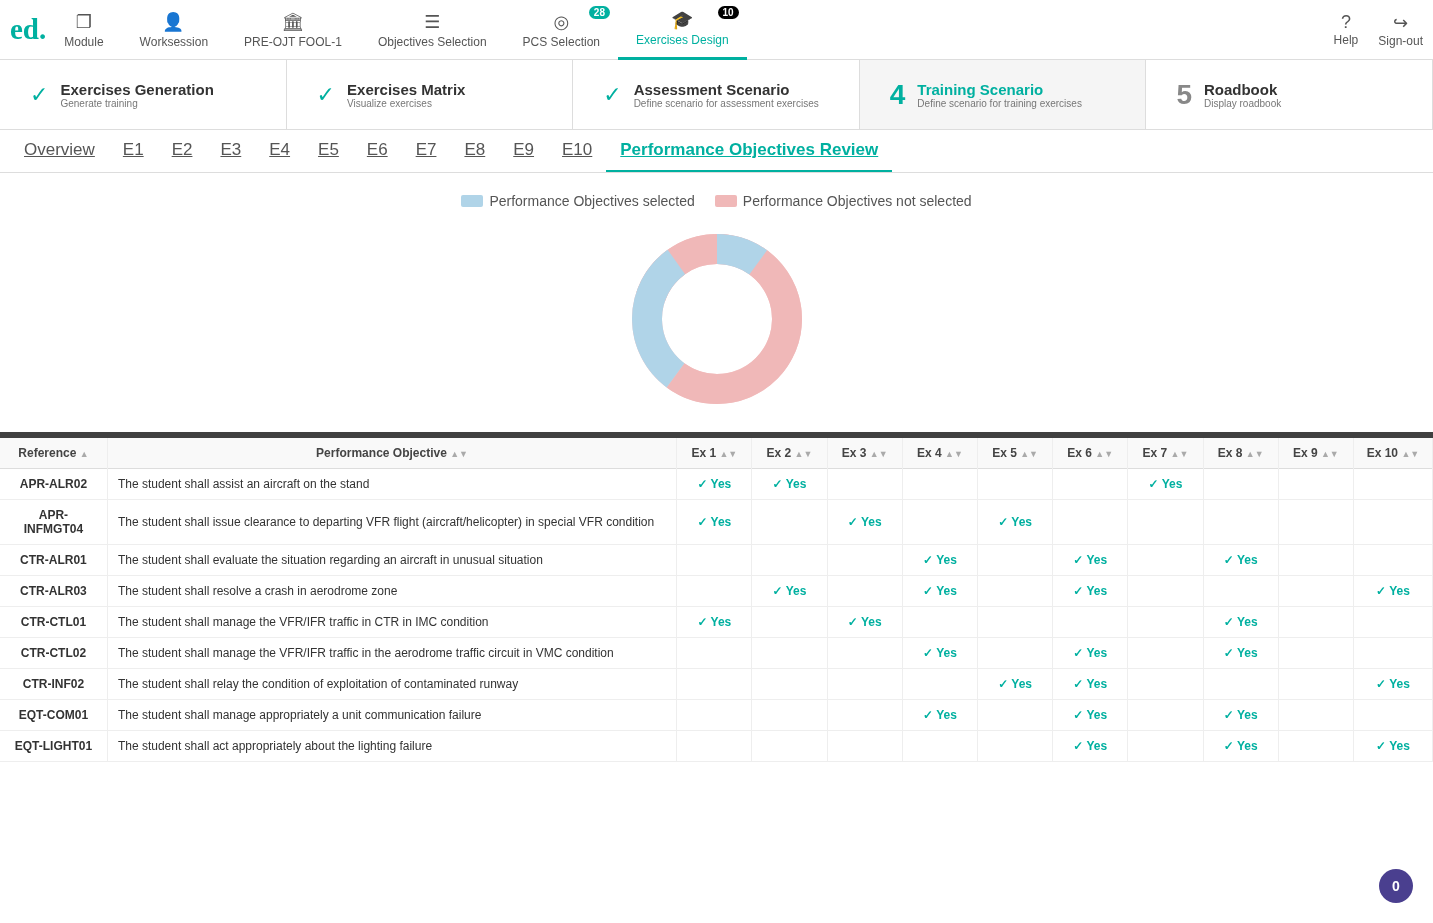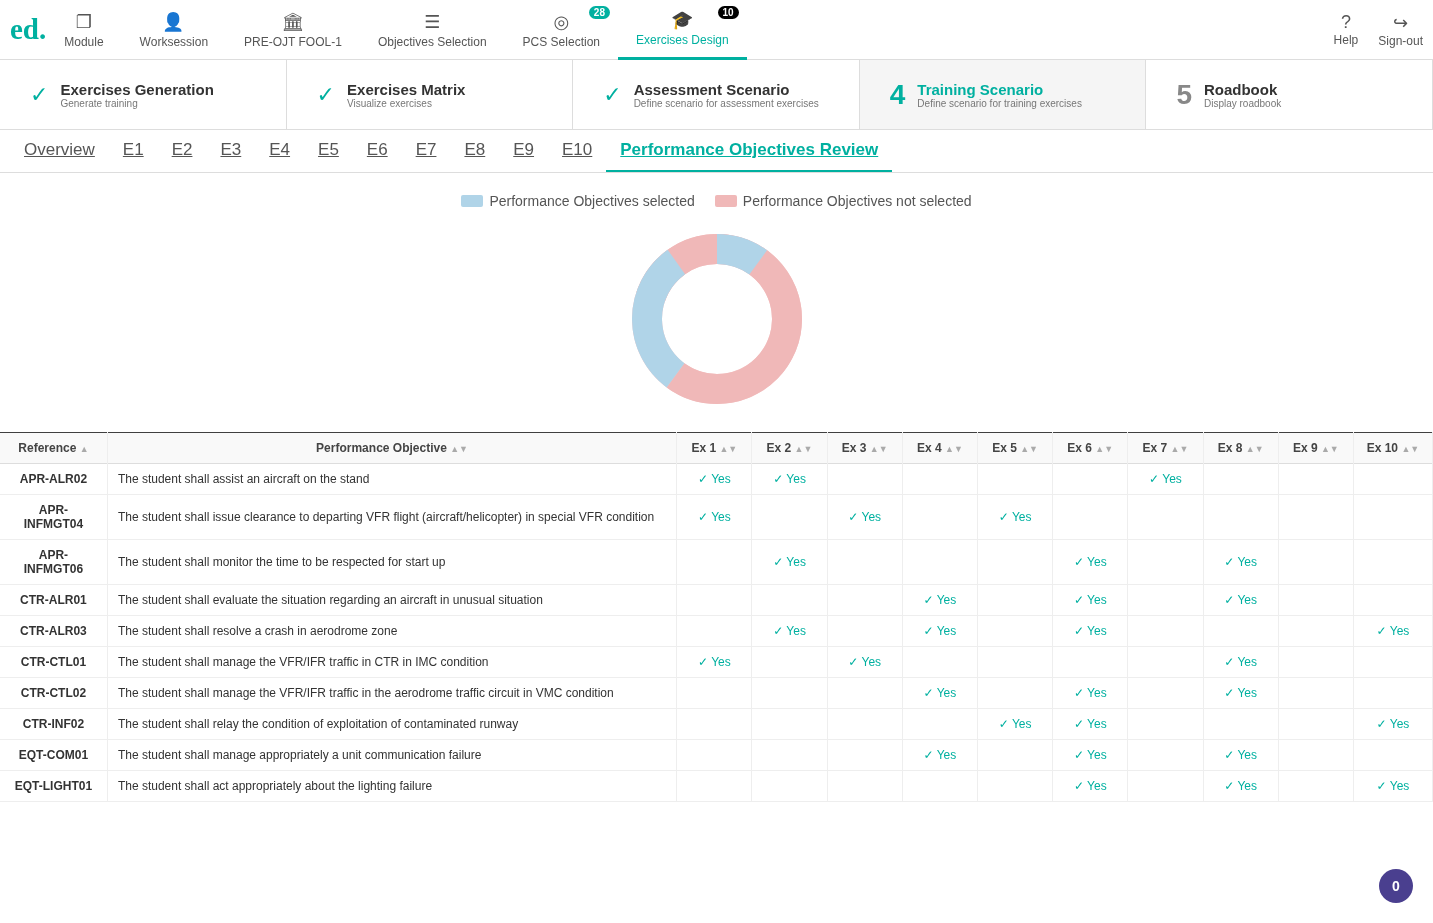--- a/index.html
+++ b/index.html
@@ -84,35 +84,35 @@
     }
     .legend-item { display: flex; align-items: center; gap: 6px; }
     .legend-color { width: 22px; height: 12px; border-radius: 2px; }
 
     
     .donut-container { margin: 0 auto; }
 
     
     .table-container { overflow-x: auto; }
     table { width: 100%; border-collapse: collapse; font-size: 12px; }
-    thead tr { background: #f9f9f9; border-top: 1px solid #404040; border-bottom: 1px solid #ddd; }
+    thead tr { background: #f9f9f9; border-top: 6px solid #404040; border-bottom: 1px solid #ddd; }
     th {
       padding: 8px 10px; text-align: center; font-weight: 600; color: #444;
       border-right: 1px solid #eee; white-space: nowrap;
       user-select: none;
     }
     th .sort-icon { color: #aaa; font-size: 9px; }
     td {
       padding: 8px 10px; border-bottom: 1px solid #eee;
       border-right: 1px solid #eee;
     }
     .col-ref { width: 100px; font-weight: bold; text-align: center; }
     .col-perf { width: 530px; }
     .col-ex { width: 70px; text-align: center; white-space: nowrap; }
-    .yes-check { color: #00b0a0; font-weight: normal; }
+    .yes-check { color: #00b0a0; font-weight: bold; }
 
     
     .float-badge {
       position: fixed; bottom: 20px; right: 20px;
       background: #4a3f8f; color: #fff;
       width: 34px; height: 34px; border-radius: 50%;
       display: flex; align-items: center; justify-content: center;
       font-weight: bold; font-size: 14px;
       cursor: pointer;
     }
@@ -318,34 +318,20 @@
           <td class="col-ex"><span class="yes-check">✓ Yes</span></td>
           <td class="col-ex"></td>
           <td class="col-ex"><span class="yes-check">✓ Yes</span></td>
           <td class="col-ex"></td>
           <td class="col-ex"></td>
           <td class="col-ex"></td>
           <td class="col-ex"></td>
           <td class="col-ex"></td>
         </tr>
         <tr>
-          <td class="col-ref">APR-INFMGT06</td>
-          <td class="col-perf">The student shall monitor the time to be respected for start up</td>
-          <td class="col-ex"></td>
-          <td class="col-ex"><span class="yes-check">✓ Yes</span></td>
-          <td class="col-ex"></td>
-          <td class="col-ex"></td>
-          <td class="col-ex"></td>
-          <td class="col-ex"><span class="yes-check">✓ Yes</span></td>
-          <td class="col-ex"></td>
-          <td class="col-ex"><span class="yes-check">✓ Yes</span></td>
-          <td class="col-ex"></td>
-          <td class="col-ex"></td>
-        </tr>
-        <tr>
           <td class="col-ref">CTR-ALR01</td>
           <td class="col-perf">The student shall evaluate the situation regarding an aircraft in unusual situation</td>
           <td class="col-ex"></td>
           <td class="col-ex"></td>
           <td class="col-ex"></td>
           <td class="col-ex"><span class="yes-check">✓ Yes</span></td>
           <td class="col-ex"></td>
           <td class="col-ex"><span class="yes-check">✓ Yes</span></td>
           <td class="col-ex"></td>
           <td class="col-ex"><span class="yes-check">✓ Yes</span></td>

